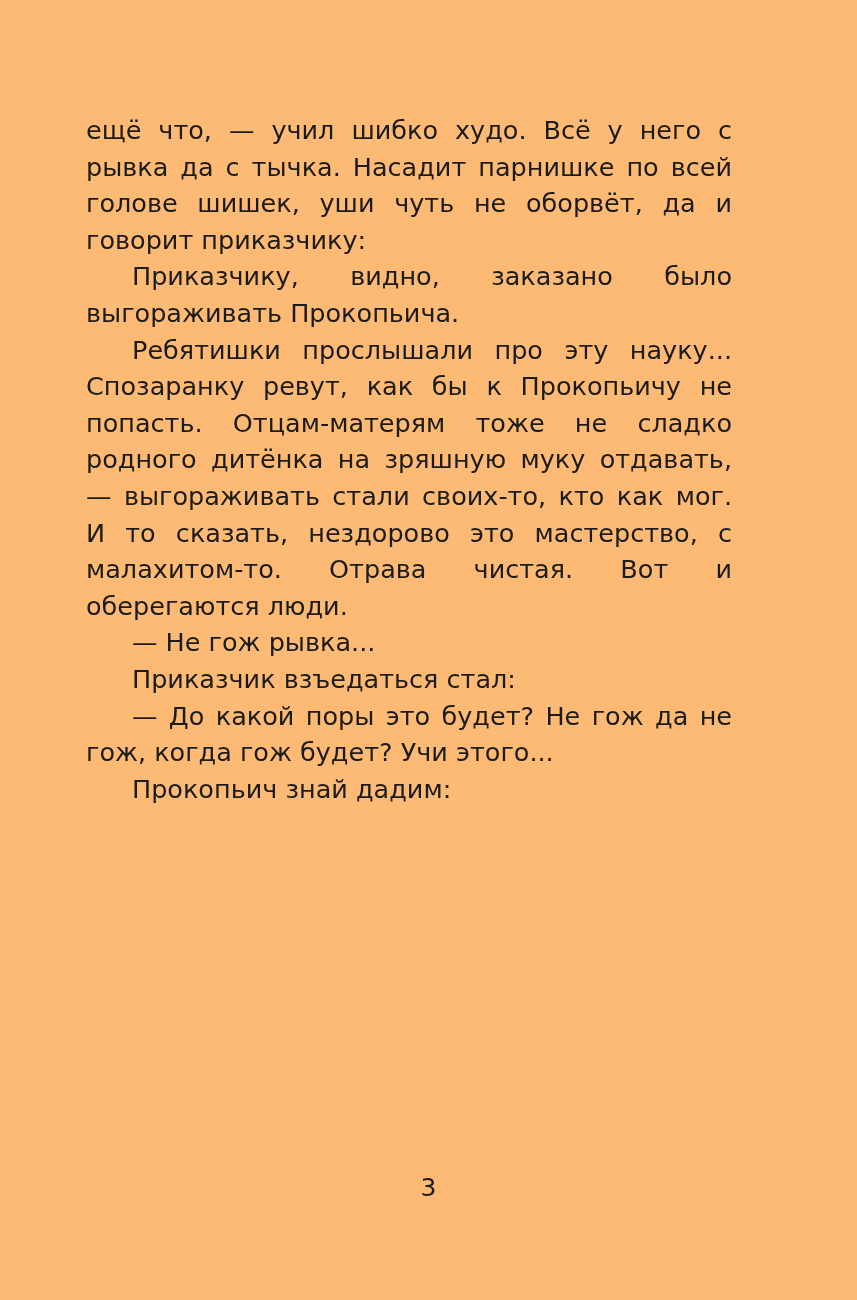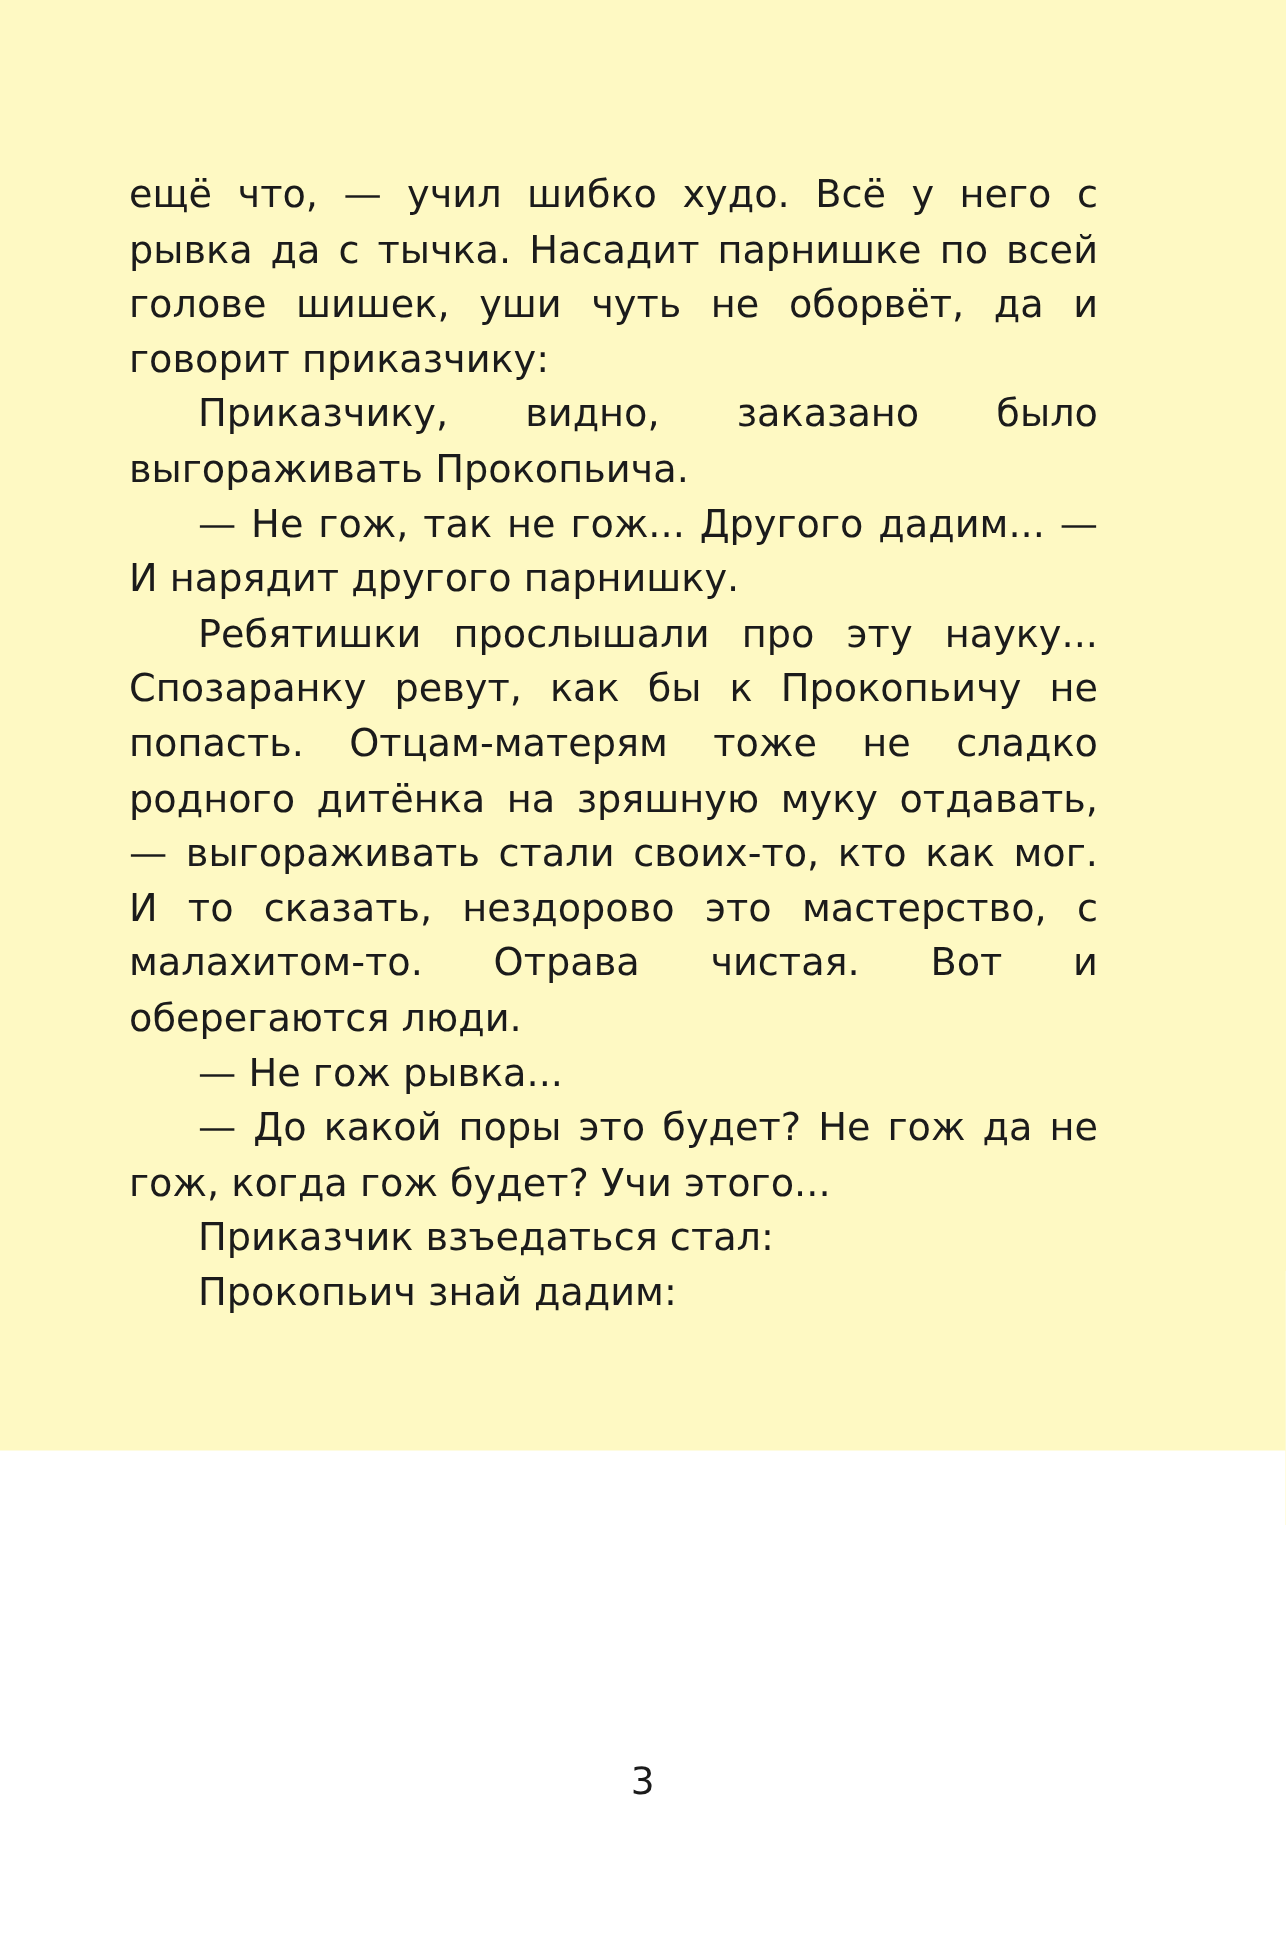--- a/index.html
+++ b/index.html
@@ -11,22 +11,22 @@
     width: 857px;
     height: 1300px;
     background: #ffffff;
     font-family: "DejaVu Sans", "Liberation Sans", sans-serif;
     overflow: hidden;
   }
 
   .page {
     position: relative;
     width: 857px;
-    height: 967px;
-    background: #fef9c3;
+    height: 1300px;
+    background: #fdba74;
     box-sizing: border-box;
   }
 
   .text-block {
     position: absolute;
     left: 86px;
     top: 112px;
     width: 646px;
   }
 
@@ -78,30 +78,29 @@
 
 <div class="page">
 
   <div class="text-block">
 
     <p class="para cont nostretch">ещё что, — учил шибко худо. Всё у него с рывка да с тычка. Насадит парнишке по всей голове шишек, уши чуть не оборвёт, да и говорит приказчику:</p>
 
 
     <p class="para nostretch">Приказчику, видно, заказано было выгораживать Прокопьича.</p>
 
-    <p class="para nostretch">— Не гож, так не гож... Другого дадим... — И нарядит другого парнишку.</p>
 
     <p class="para nostretch">Ребятишки прослышали про эту науку... Спозаранку ревут, как бы к Прокопьичу не попасть. Отцам-матерям тоже не сладко родного дитёнка на зряшную муку отдавать, — выгораживать стали своих-то, кто как мог. И то сказать, нездорово это мастерство, с малахитом-то. Отрава чистая. Вот и оберегаются люди.</p>
 
 
     <p class="para nostretch">— Не гож рывка...</p>
 
+    <p class="para nostretch">Приказчик взъедаться стал:</p>
+
     <p class="para nostretch">— До какой поры это будет? Не гож да не гож, когда гож будет? Учи этого...</p>
-
-    <p class="para nostretch">Приказчик взъедаться стал:</p>
 
     <p class="para nostretch">Прокопьич знай дадим:</p>
 
 
   </div>
 
   <div class="folio">3</div>
 
 </div>
 

